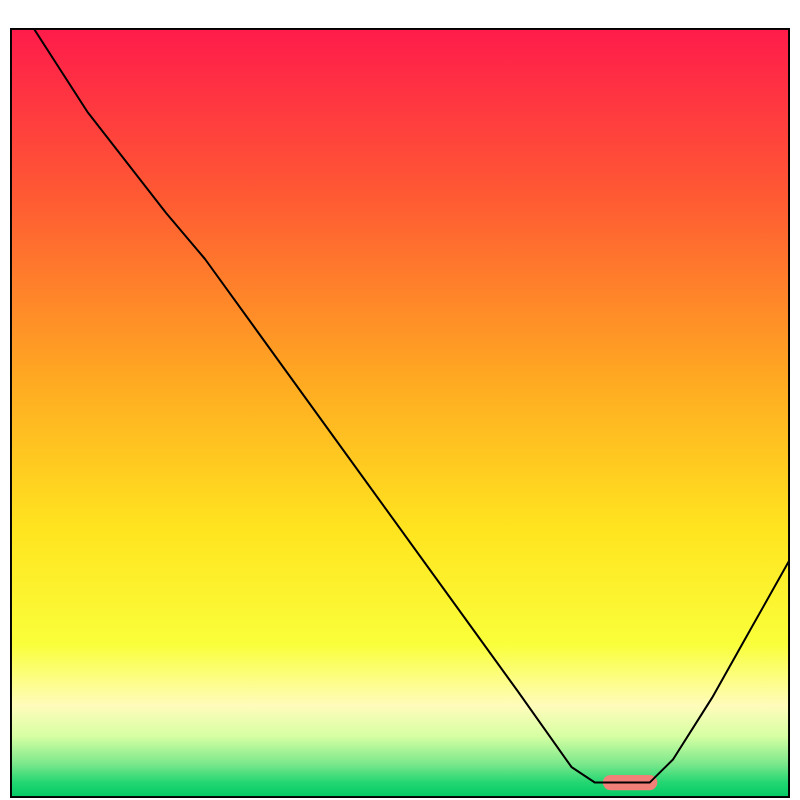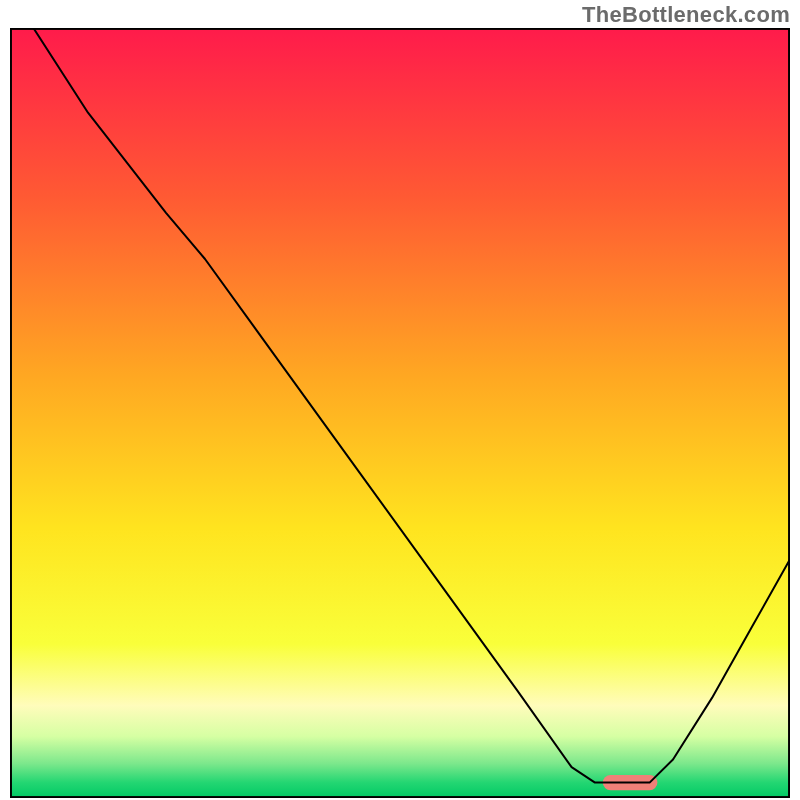--- a/index.html
+++ b/index.html
@@ -29,21 +29,20 @@
     top: 28px;
     left: 10px;
     width: 780px;
     height: 770px;
   }
 </style>
 </head>
 <body>
 
 <div class="container">
-  <div class="watermark">TheBottleneck.com</div>
 
   <svg class="chart" viewBox="0 0 100 100" preserveAspectRatio="none">
     <defs>
       <linearGradient id="bg-grad" x1="0" y1="0" x2="0" y2="1">
       <stop offset="0%" stop-color="#ff1b4b"></stop>
           <stop offset="22%" stop-color="#ff5a33"></stop>
           <stop offset="45%" stop-color="#ffa722"></stop>
           <stop offset="65%" stop-color="#ffe41f"></stop>
           <stop offset="80%" stop-color="#f9ff3a"></stop>
           <stop offset="88%" stop-color="#fffcbb"></stop>

